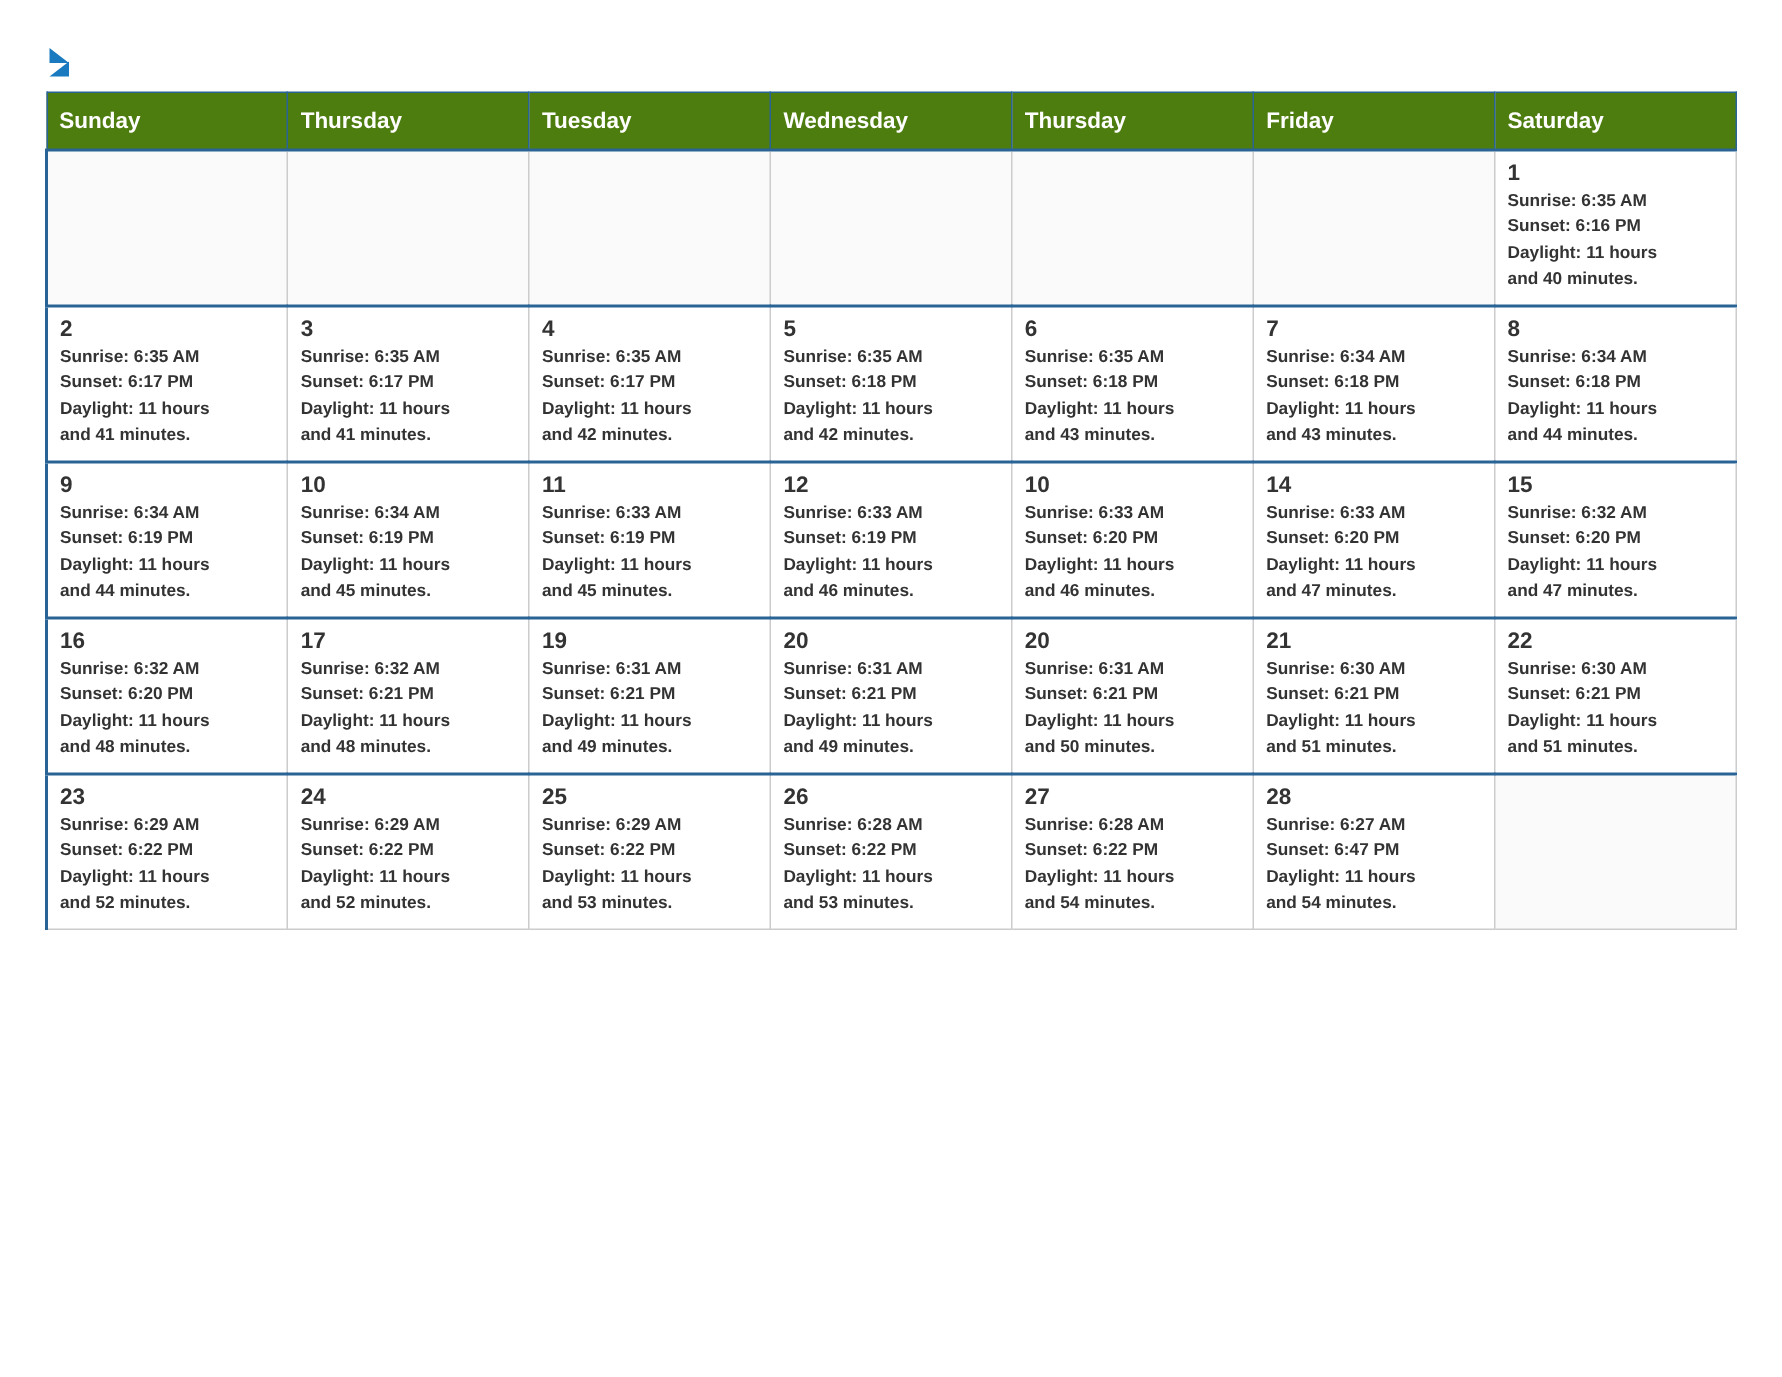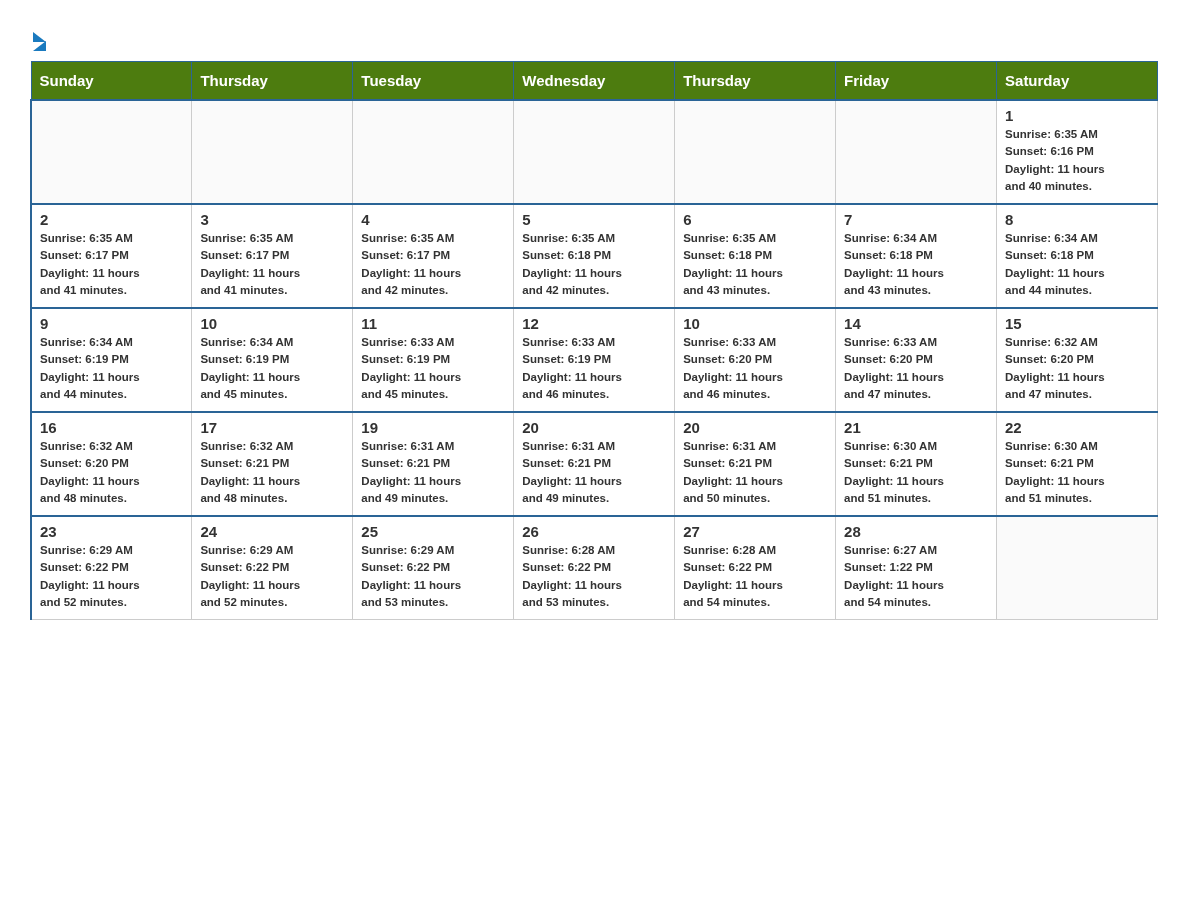--- a/index.html
+++ b/index.html
@@ -339,20 +339,20 @@
         <td>
           <span class="day-number">27</span>
           <div class="day-info" style="white-space: pre-line;">Sunrise: 6:28 AM
 Sunset: 6:22 PM
 Daylight: 11 hours
 and 54 minutes.</div>
         </td>
         <td>
           <span class="day-number">28</span>
           <div class="day-info" style="white-space: pre-line;">Sunrise: 6:27 AM
-Sunset: 1:22 PM
+Sunset: 6:47 PM
 Daylight: 11 hours
 and 54 minutes.</div>
         </td>
         <td class="empty"></td>
       </tr>
     </tbody>
 </table>
 
 </body></html>

